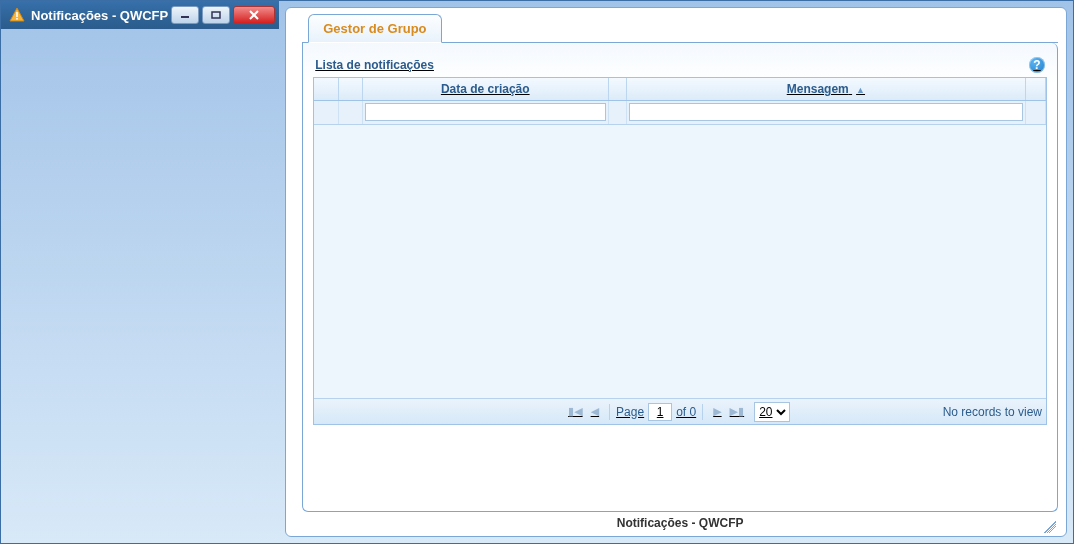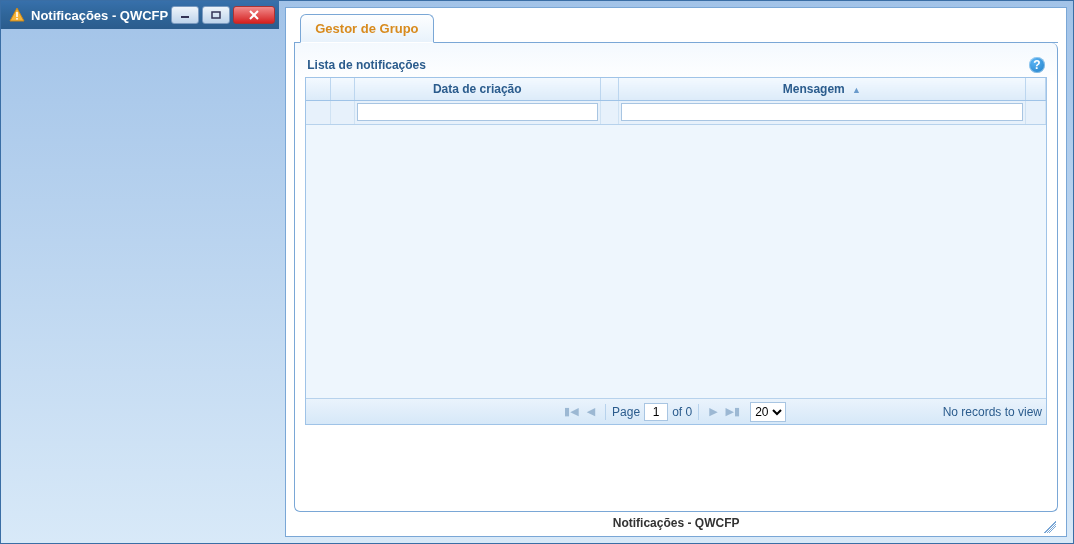--- a/index.html
+++ b/index.html
@@ -50,22 +50,22 @@
     background: linear-gradient(to bottom, #f28b8b, #d42020);
     color: #fff;
     border-color: #a33;
     width: 42px;
   }
   .client {
     flex: 1;
     margin: 6px;
     background: #fff;
     border: 1px solid #7aa7d6;
-    border-radius: 0;
-    padding: 6px 8px 2px 8px;
+    border-radius: 6px;
+    padding: 6px 8px 2px 16px;
     display: flex;
     flex-direction: column;
     position: relative;
   }
   
   .tabstrip {
     height: 30px;
     position: relative;
   }
   .tab {
@@ -91,20 +91,21 @@
   }
   .tabbody {
     border: 1px solid #7aa7d6;
     border-top: none;
     border-radius: 0 6px 6px 6px;
     background: linear-gradient(to bottom, #f4f9fe 0%, #ffffff 40px, #ffffff 100%);
     flex: 1;
     padding: 14px 10px 10px 10px;
     position: relative;
     margin-top: -1px;
+    text-decoration: underline;
   }
   
   .caption-row {
     display: flex;
     align-items: center;
     color: #2b5c8d;
     font-weight: bold;
     font-size: 12px;
     margin-bottom: 4px;
     padding: 0 2px;

